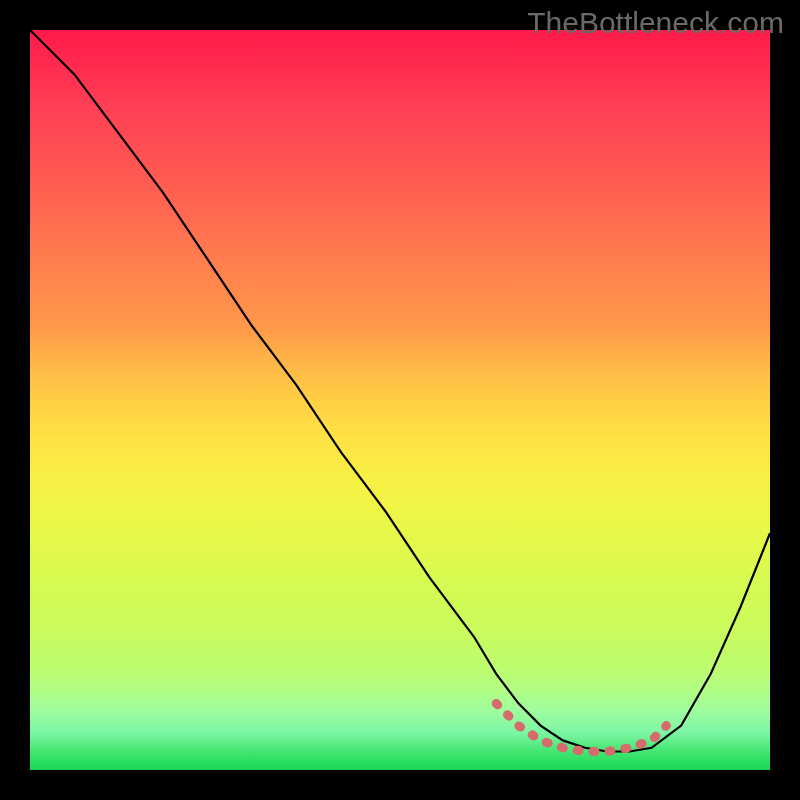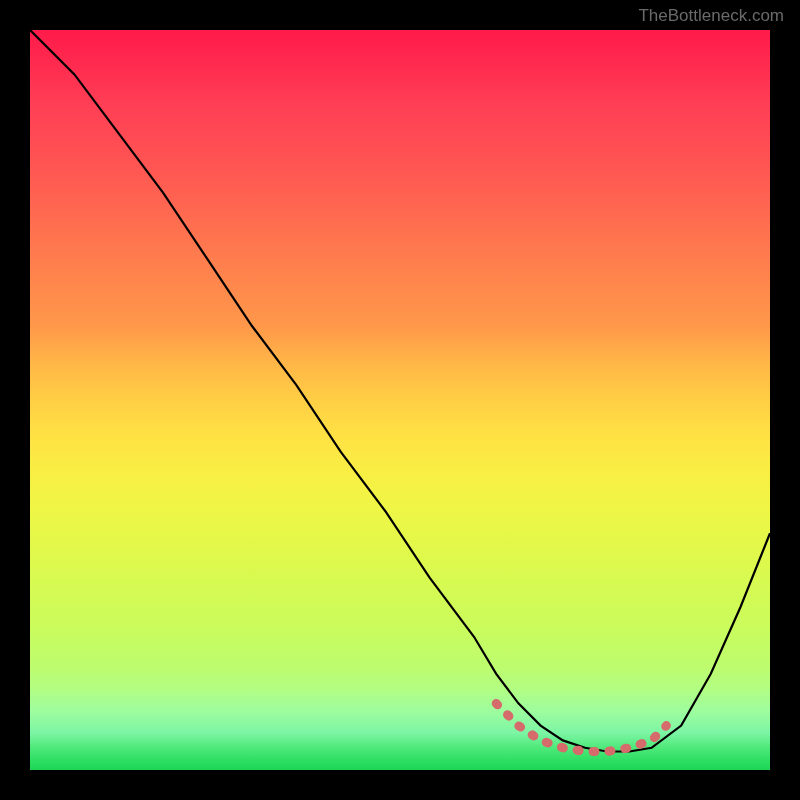--- a/index.html
+++ b/index.html
@@ -1,17 +1,17 @@
 <!DOCTYPE html>
 <html><head>
 <meta charset="utf-8">
 <style>
 *{margin:0;padding:0;box-sizing:border-box}
 body{background:#000;width:800px;height:800px;position:relative;font-family:Arial,sans-serif}
-.wm{position:absolute;top:6px;right:16px;color:#6a6a6a;font-size:17px;font-weight:500;z-index:10}
+.wm{position:absolute;top:6px;right:16px;color:#6a6a6a;font-size:30px;font-weight:500;z-index:10}
 .plot{position:absolute;left:30px;top:30px;width:740px;height:740px}
 .grad{width:100%;height:100%;background:linear-gradient(to bottom,
   #ff1a4a 0%,
   #ff3e55 10%,
   #ff5a52 20%,
   #ff7a4e 30%,
   #ff984a 40%,
   #ffb647 45%,
   #ffce44 50%,
   #ffe244 55%,

